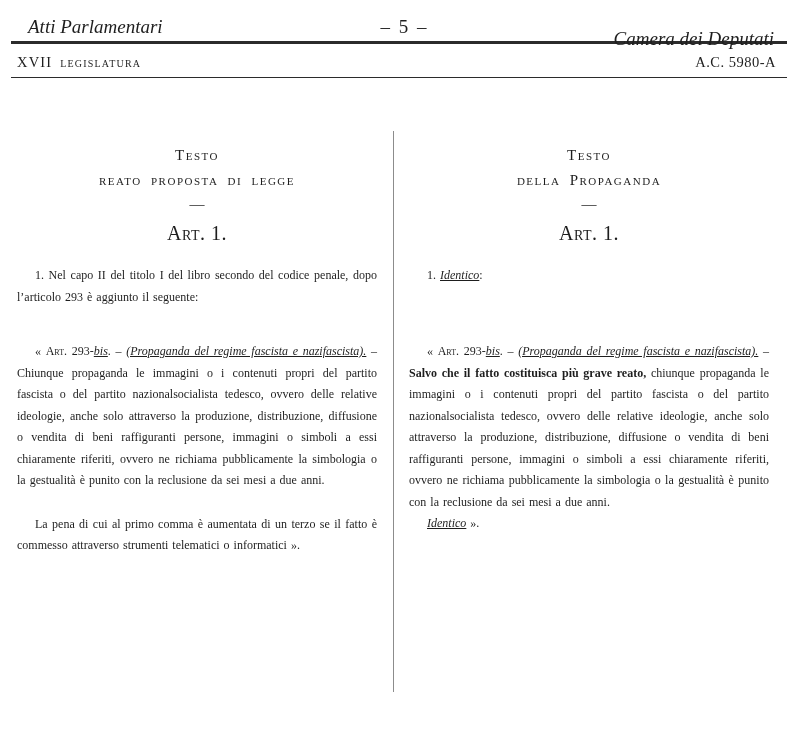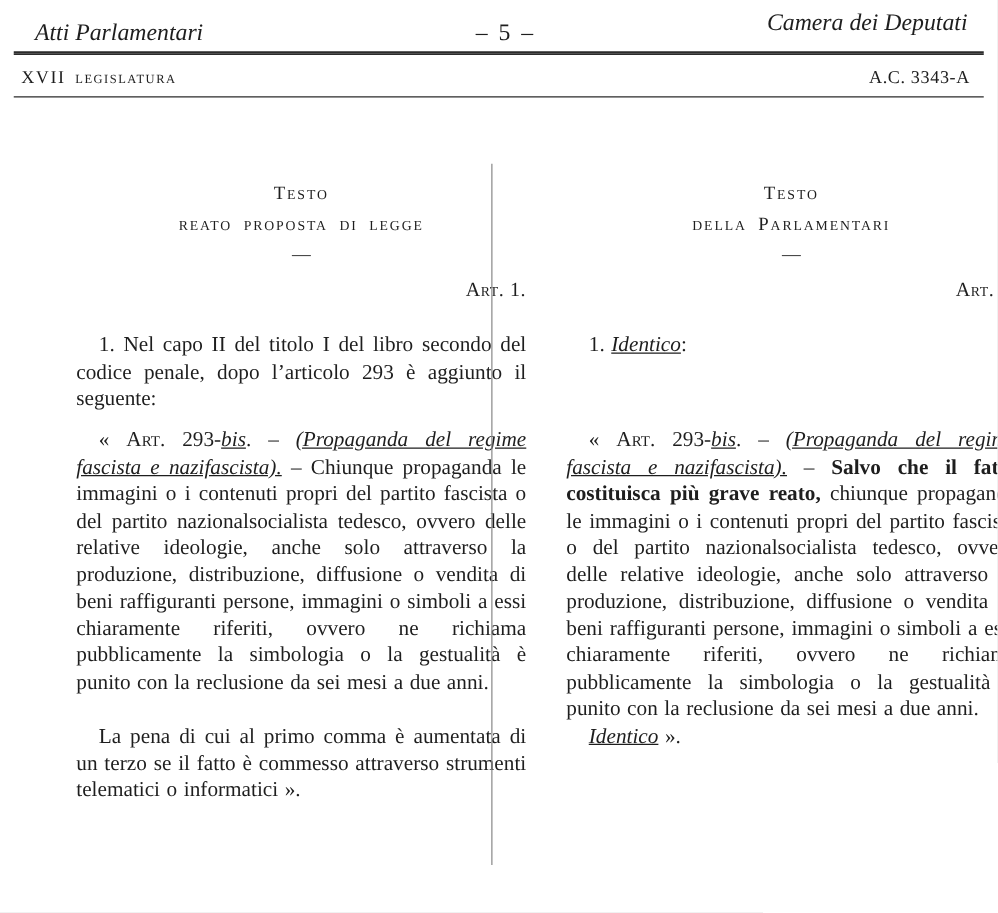--- a/index.html
+++ b/index.html
@@ -28,21 +28,21 @@
     height:41px;
     margin-left:11px;
   }
   .rh-left{position:absolute;left:17px;top:16px;}
   .rh-center{
     position:absolute;left:0;right:0;top:16px;
     text-align:center;
     font-style:normal;
     letter-spacing:2px;
   }
-  .rh-right{position:absolute;right:24px;top:8px;}
+  .rh-right{position:absolute;right:24px;top:28px;}
   .rule-double{
     margin:0 11px;
     height:3px;
     border-top:2px solid var(--rule);
     border-bottom:1px solid var(--rule);
   }
   .leg-row{
     display:flex;justify-content:space-between;
     padding:10px 22px 0 17px;
     font-size:14.5px;
@@ -53,21 +53,20 @@
   .act{letter-spacing:0.5px;}
   .rule-single{
     margin:0 11px;
     border-top:1.5px solid var(--rule);
   }
   
   .columns{
     display:flex;
     padding:0 29px 0 17px;
     gap:32px;
-    margin-left:44px;
   }
   .vdivider{
     position:absolute;
     left:393px;top:131px;
     width:1px;height:561px;
     background:var(--divider);
   }
   .column{flex:0 0 360px;width:360px;}
   .col-heading{
     margin-top:65px;
@@ -79,30 +78,30 @@
     word-spacing:4px;
   }
   .col-dash{
     margin-top:4px;
     text-align:center;
     font-size:15px;
     line-height:14px;
   }
   .col-art{
     margin-top:12px;
-    text-align:right;
+    text-align:center;
     font-variant:small-caps;
-    font-size:16px;
+    font-size:20px;
     line-height:20px;
     letter-spacing:0.5px;
   }
   .col-body{margin-top:22px;}
   .row-first{height:76px;overflow:visible;}
   .para{
-    font-size:17px;
+    font-size:12px;
     line-height:21.5px;
     text-align:justify;
     text-indent:18px;
     word-spacing:1px;
   }
   .col-left .col-body > .para:last-child{margin-top:22px;font-family:Liberation Serif, serif;}
   .col-right .col-body > .para:last-child{margin-top:0;}
   .run-i{font-style:italic;text-decoration:underline;}
   .run-b{font-weight:bold;}
   .run-sc{font-variant:small-caps;}
@@ -114,21 +113,21 @@
 
   <header>
     <div class="running-head">
       <span class="rh-left">Atti Parlamentari</span>
       <span class="rh-center">– 5 –</span>
       <span class="rh-right">Camera dei Deputati</span>
     </div>
     <div class="rule-double"></div>
     <div class="leg-row">
       <span class="leg">XVII legislatura</span>
-      <span class="act">A.C. 3343-A</span>
+      <span class="act">A.C. 5980-A</span>
     </div>
     <div class="rule-single"></div>
   </header>
 
   <div class="vdivider"></div>
 
   <main class="columns">
 
     <section class="column col-left">
       <div class="col-heading">
@@ -142,21 +141,21 @@
             <p class="para"><span class="run-n">1. Nel capo II del titolo I del libro secondo del codice penale, dopo l’articolo 293 è aggiunto il seguente:</span></p>
           </div>
           <p class="para"><span class="run-n">« </span><span class="run-sc">Art.</span><span class="run-n"> 293-</span><span class="run-i">bis</span><span class="run-n">. – </span><span class="run-i">(Propaganda del regime fascista e nazifascista).</span><span class="run-n"> – Chiunque propaganda le immagini o i contenuti propri del partito fascista o del partito nazionalsocialista tedesco, ovvero delle relative ideologie, anche solo attraverso la produzione, distribuzione, diffusione o vendita di beni raffiguranti persone, immagini o simboli a essi chiaramente riferiti, ovvero ne richiama pubblicamente la simbologia o la gestualità è punito con la reclusione da sei mesi a due anni.</span></p>
           <p class="para"><span class="run-n">La pena di cui al primo comma è aumentata di un terzo se il fatto è commesso attraverso strumenti telematici o informatici ».</span></p>
         </div>
     </section>
 
     <section class="column col-right">
       <div class="col-heading">
         <div>Testo</div>
-        <div>della Parlamentari</div>
+        <div>della Propaganda</div>
       </div>
       <div class="col-dash">—</div>
       <div class="col-art">Art. 1.</div>
       <div class="col-body">
           <div class="row-first">
             <p class="para"><span class="run-n">1. </span><span class="run-i">Identico</span><span class="run-n">:</span></p>
           </div>
           <p class="para"><span class="run-n">« </span><span class="run-sc">Art.</span><span class="run-n"> 293-</span><span class="run-i">bis</span><span class="run-n">. – </span><span class="run-i">(Propaganda del regime fascista e nazifascista).</span><span class="run-n"> – </span><span class="run-b">Salvo che il fatto costituisca più grave reato,</span><span class="run-n"> chiunque propaganda le immagini o i contenuti propri del partito fascista o del partito nazionalsocialista tedesco, ovvero delle relative ideologie, anche solo attraverso la produzione, distribuzione, diffusione o vendita di beni raffiguranti persone, immagini o simboli a essi chiaramente riferiti, ovvero ne richiama pubblicamente la simbologia o la gestualità è punito con la reclusione da sei mesi a due anni.</span></p>
           <p class="para"><span class="run-i">Identico</span><span class="run-n"> ».</span></p>
         </div>

